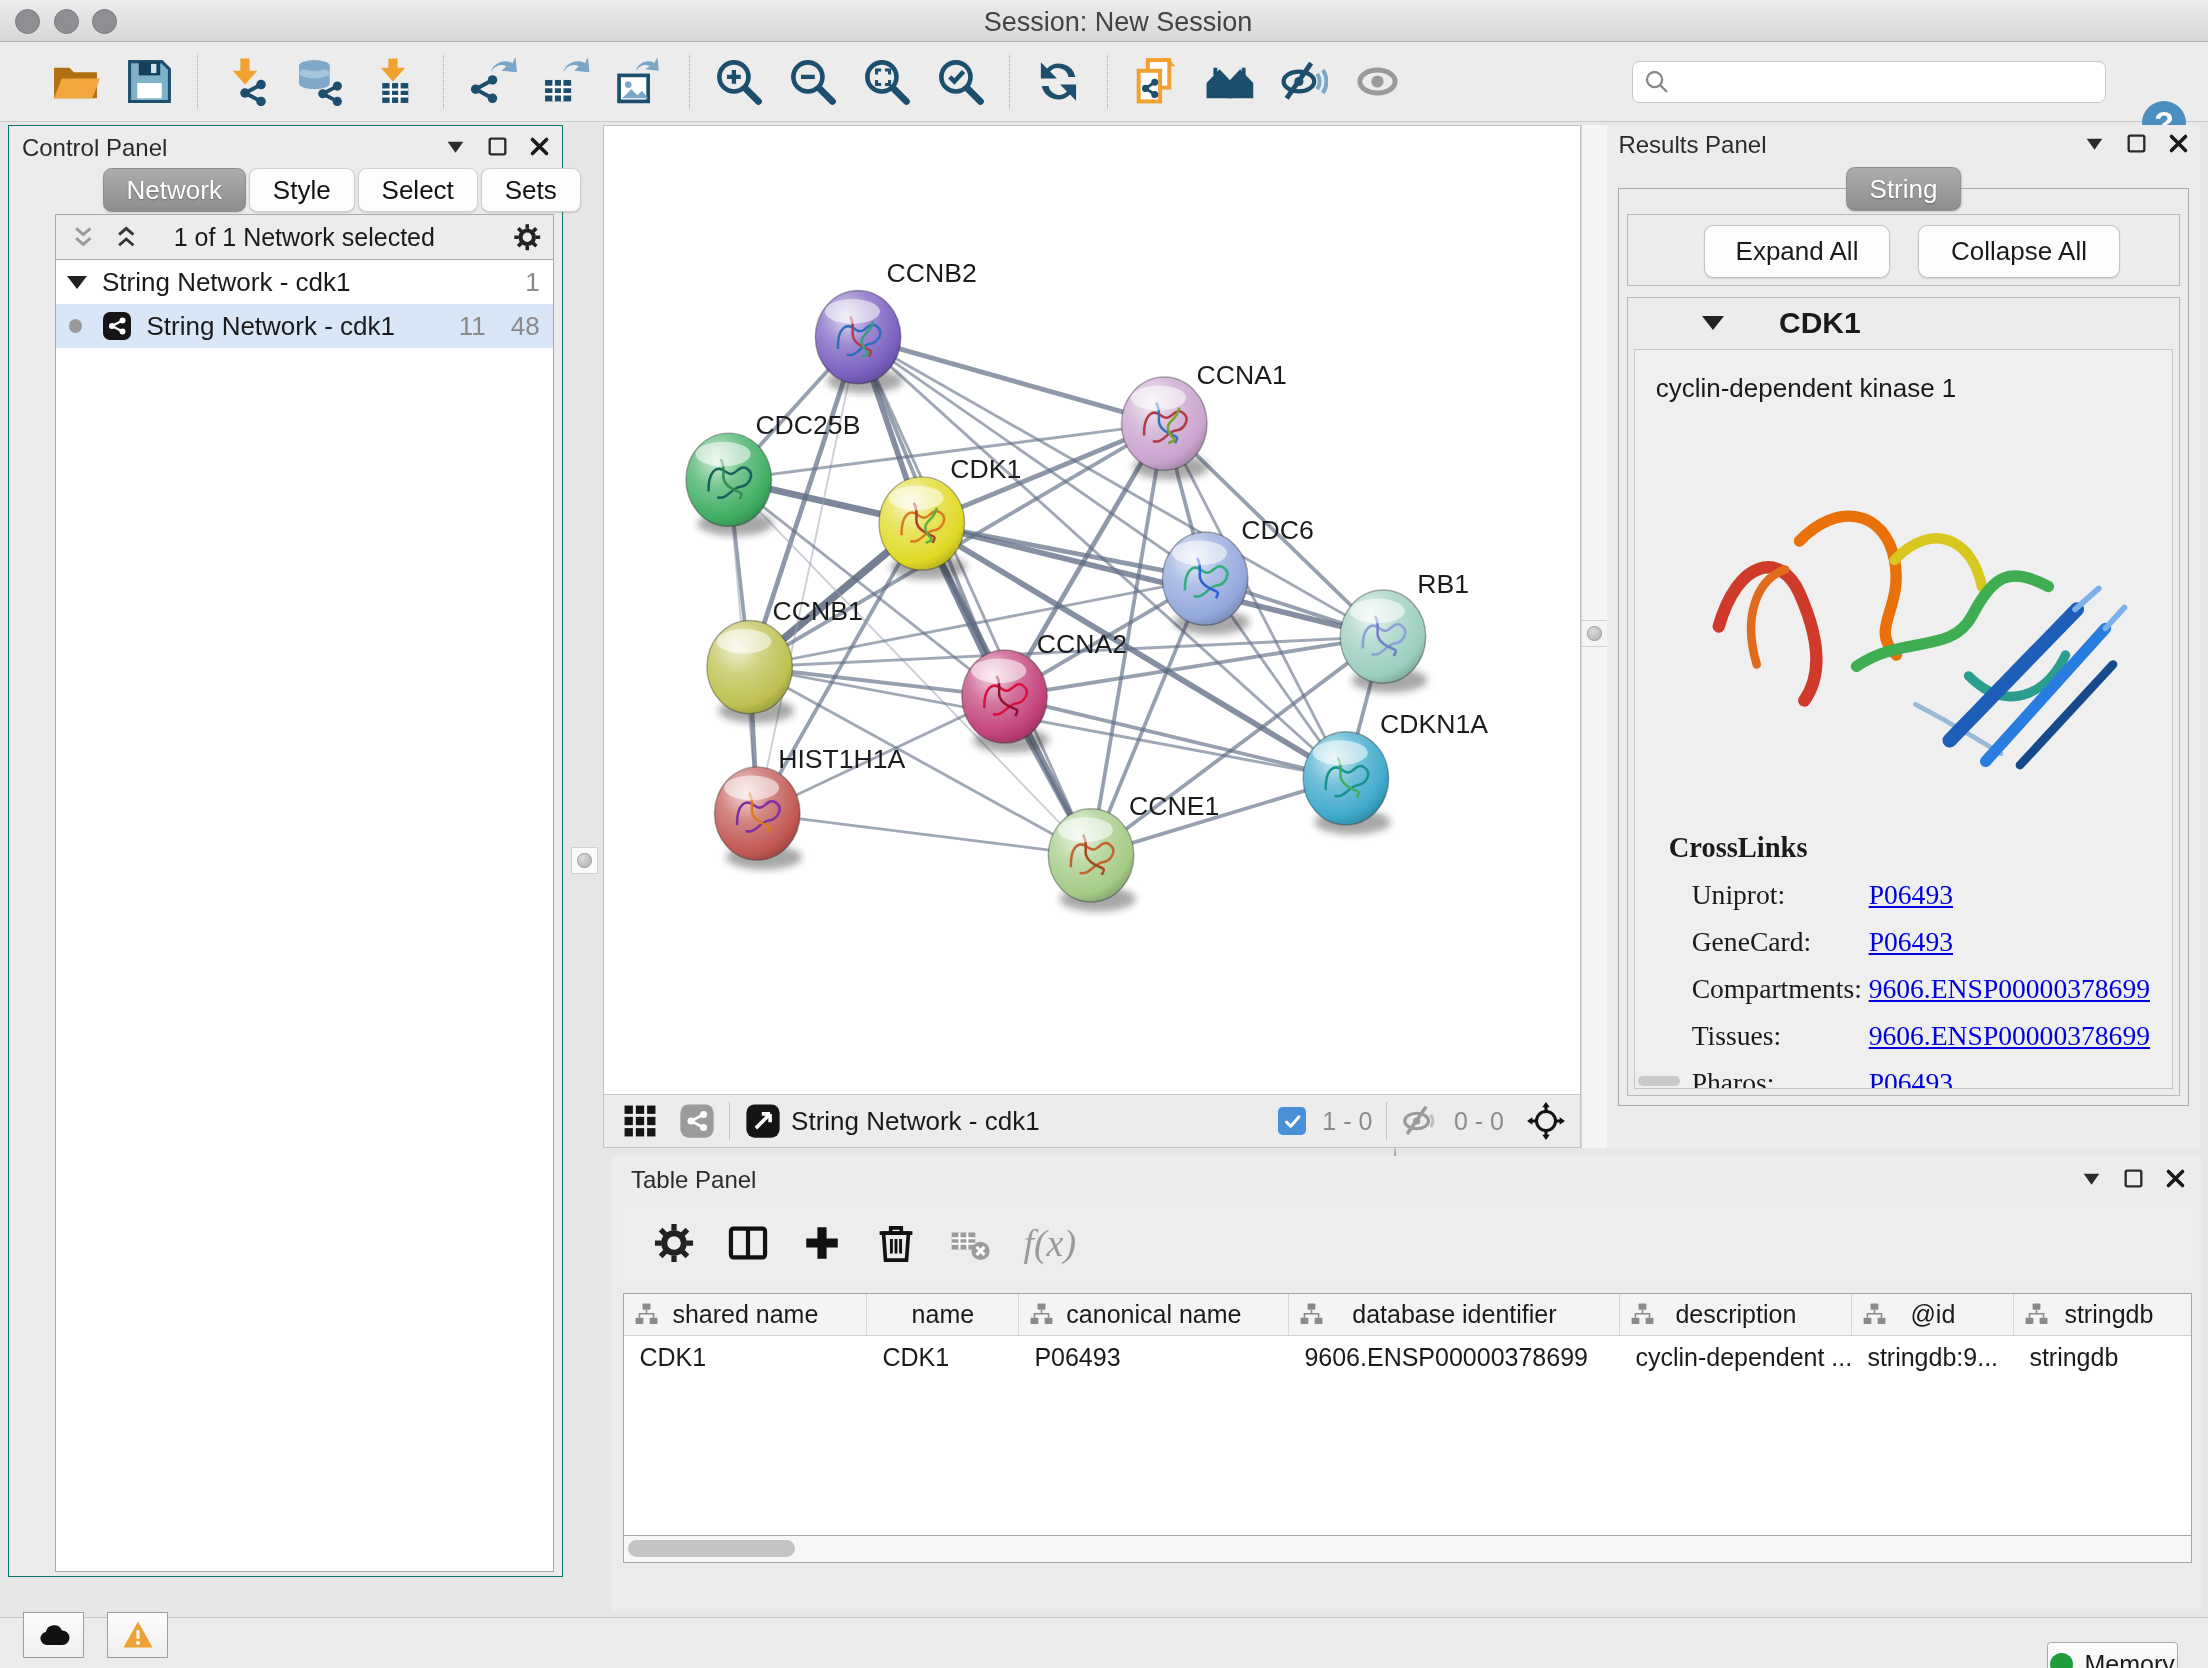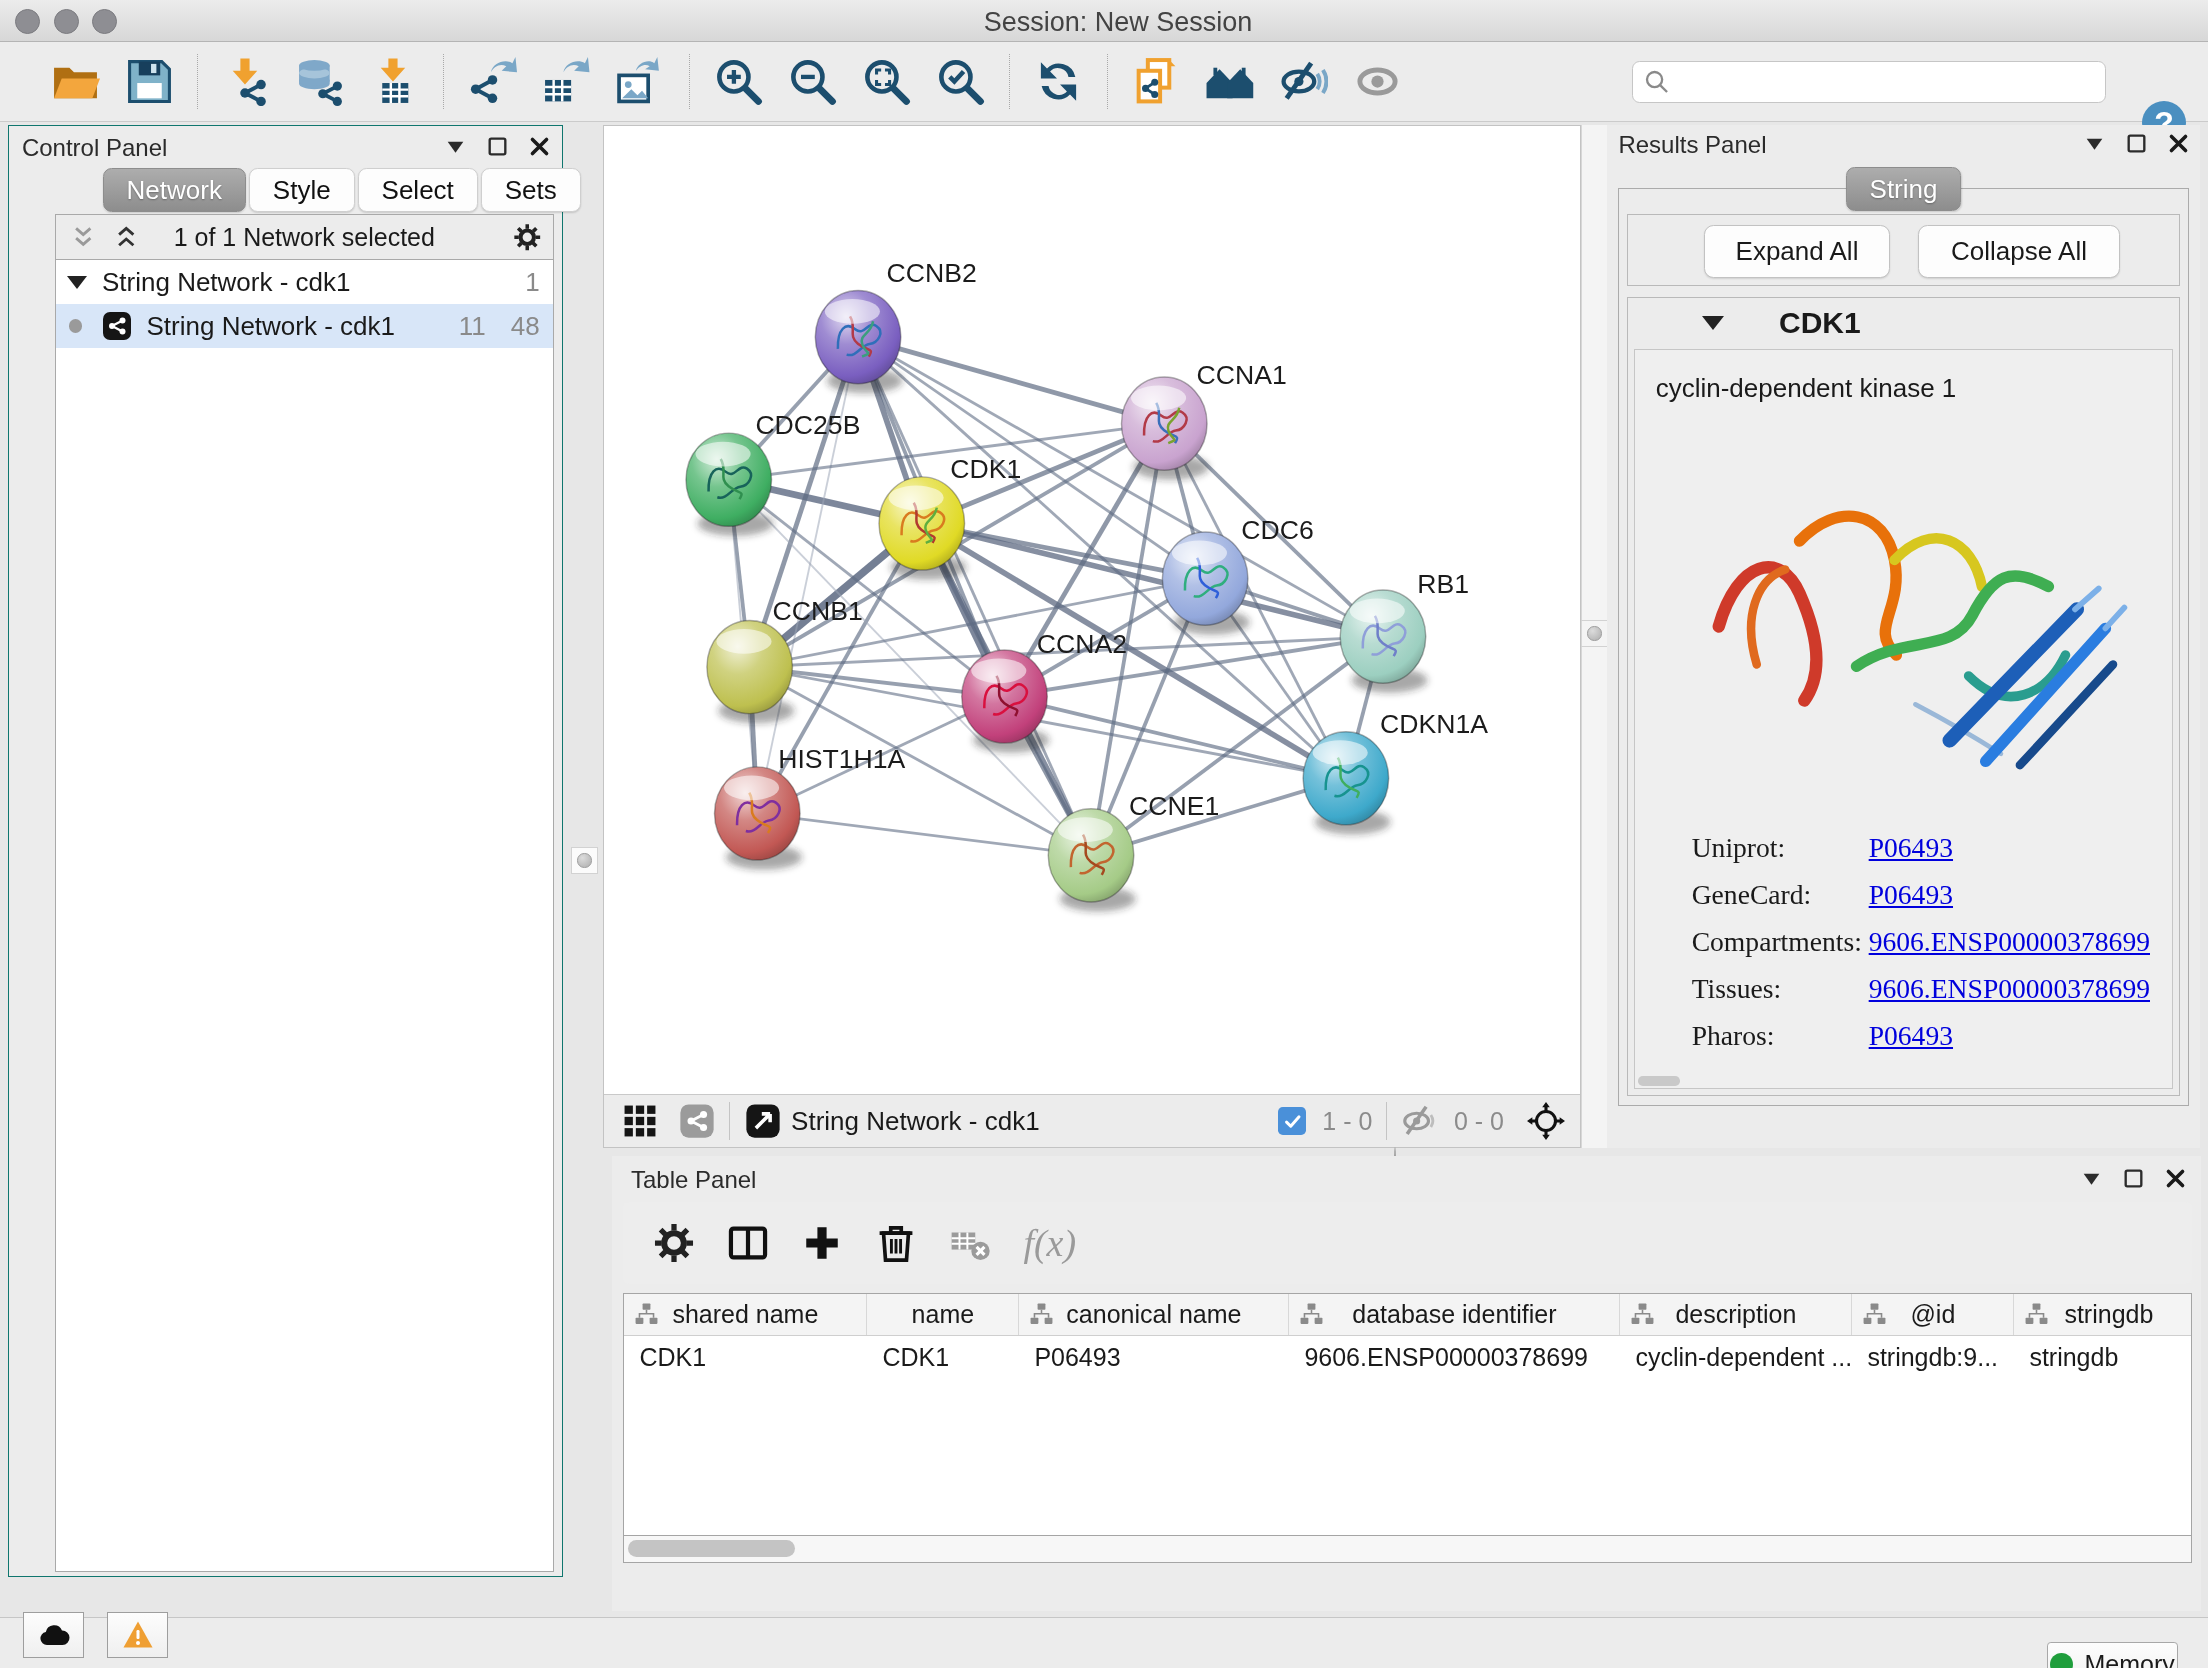--- a/index.html
+++ b/index.html
@@ -827,20 +827,21 @@
             <path d="M200 252 C250 218 300 240 322 198 S362 146 402 168" stroke="#3fae52" stroke-width="12"></path>
             <path d="M318 262 C358 302 400 282 420 240" stroke="#2a9d8f" stroke-width="10"></path>
             <path d="M262 292 C300 312 330 330 352 344" stroke="#9ab8d8" stroke-width="5"></path>
             <path d="M298 330 L432 192" stroke="#1d5fb8" stroke-width="15"></path>
             <path d="M336 352 L462 212" stroke="#2a7de0" stroke-width="12"></path>
             <path d="M372 356 L470 250" stroke="#174a8c" stroke-width="9"></path>
             <path d="M430 192 L455 170 M462 212 L482 190" stroke="#7cb0e8" stroke-width="6"></path>
           </g>
         </svg>
         <div id="rp-xl">
+          <div id="rp-xl-title">CrossLinks</div>
           <div id="rp-xl-rows">
               <div class="xl-row">
                 <span class="xl-label">Uniprot:</span>
                 <span class="xl-val">P06493</span>
               </div>
               <div class="xl-row">
                 <span class="xl-label">GeneCard:</span>
                 <span class="xl-val">P06493</span>
               </div>
               <div class="xl-row">

